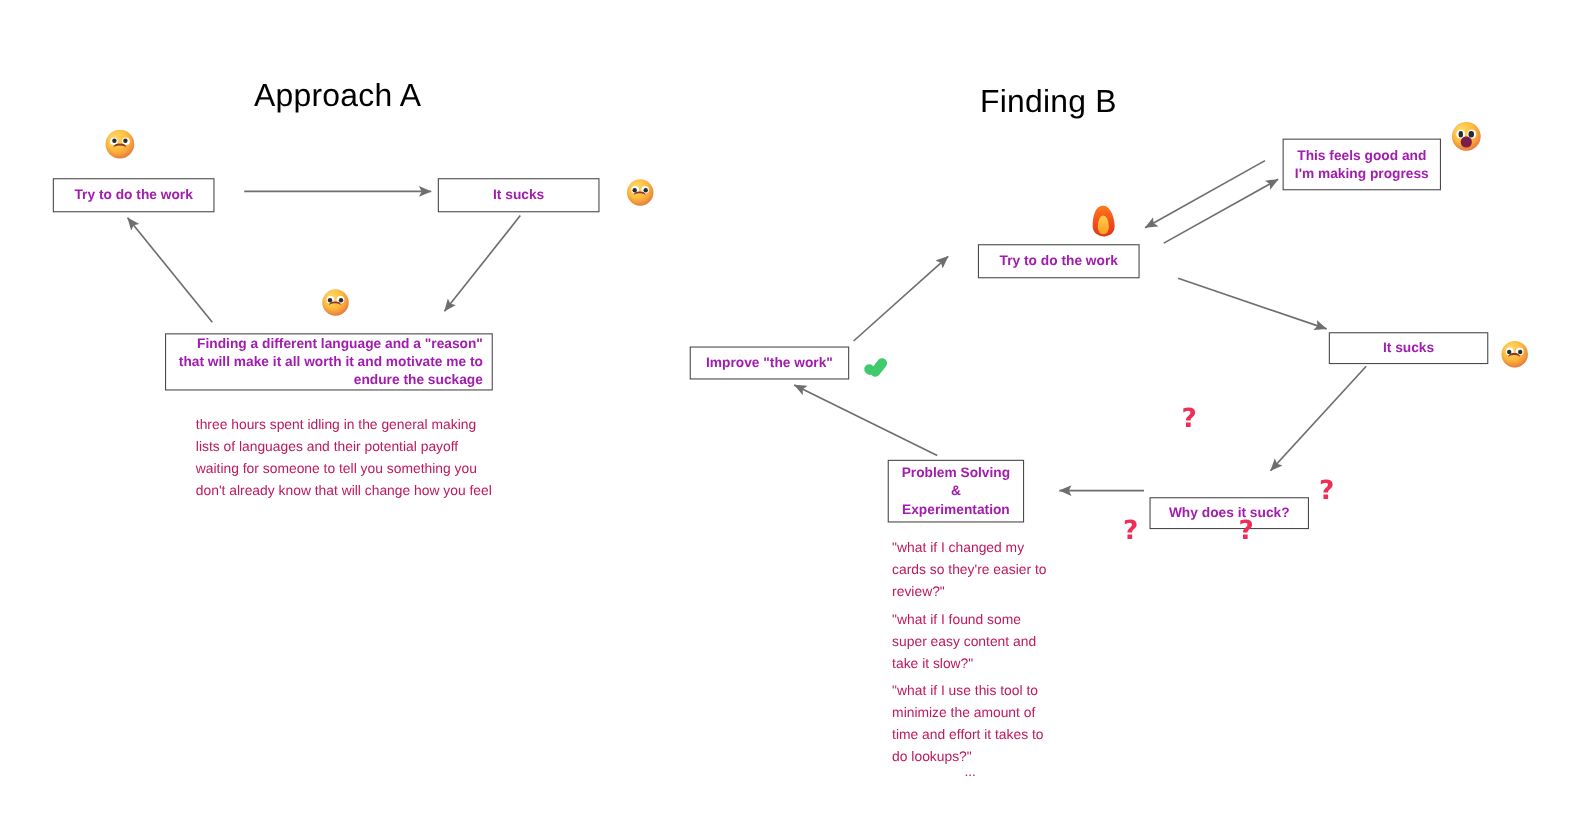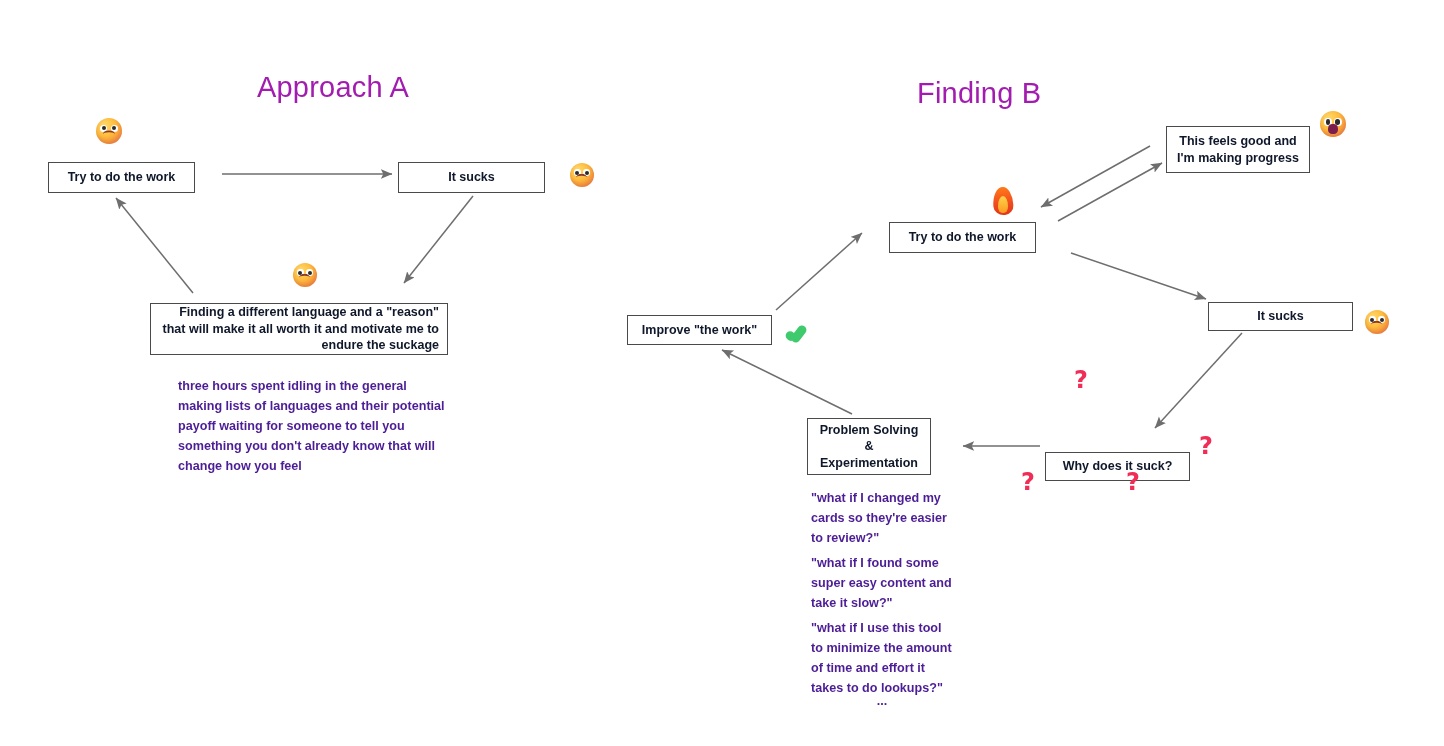--- a/index.html
+++ b/index.html
@@ -17,51 +17,50 @@
     width: 1444px;
     height: 746px;
     background: #ffffff;
     overflow: hidden;
   }
   .title {
     position: absolute;
     font-family: "Liberation Sans", sans-serif;
     font-size: 29px;
     font-weight: 400;
-    color: #a21caf;
+    color: #000000;
     letter-spacing: 0.2px;
     white-space: nowrap;
-    margin-left: 26px;
   }
   .node {
     position: absolute;
     box-sizing: border-box;
     border: 1.4px solid #4a4a4a;
     background: #ffffff;
     display: flex;
     align-items: center;
     justify-content: center;
     text-align: center;
     font-family: "Liberation Sans", sans-serif;
     font-size: 12.5px;
     font-weight: bold;
-    color: #0f172a;
+    color: #a21caf;
     line-height: 1.32;
     padding: 2px 6px;
   }
   .node-text {
     display: block;
     white-space: pre-line;
   }
   .note {
     position: absolute;
     font-family: "Liberation Sans", sans-serif;
     font-size: 12.6px;
-    font-weight: 700;
-    color: #4c1d95;
+    font-weight: 400;
+    color: #be185d;
     line-height: 1.58;
     white-space: pre-line;
   }
   .emoji {
     position: absolute;
     font-family: "DejaVu Sans", sans-serif;
     line-height: 1;
     user-select: none;
   }
   .emoji-glyph {

